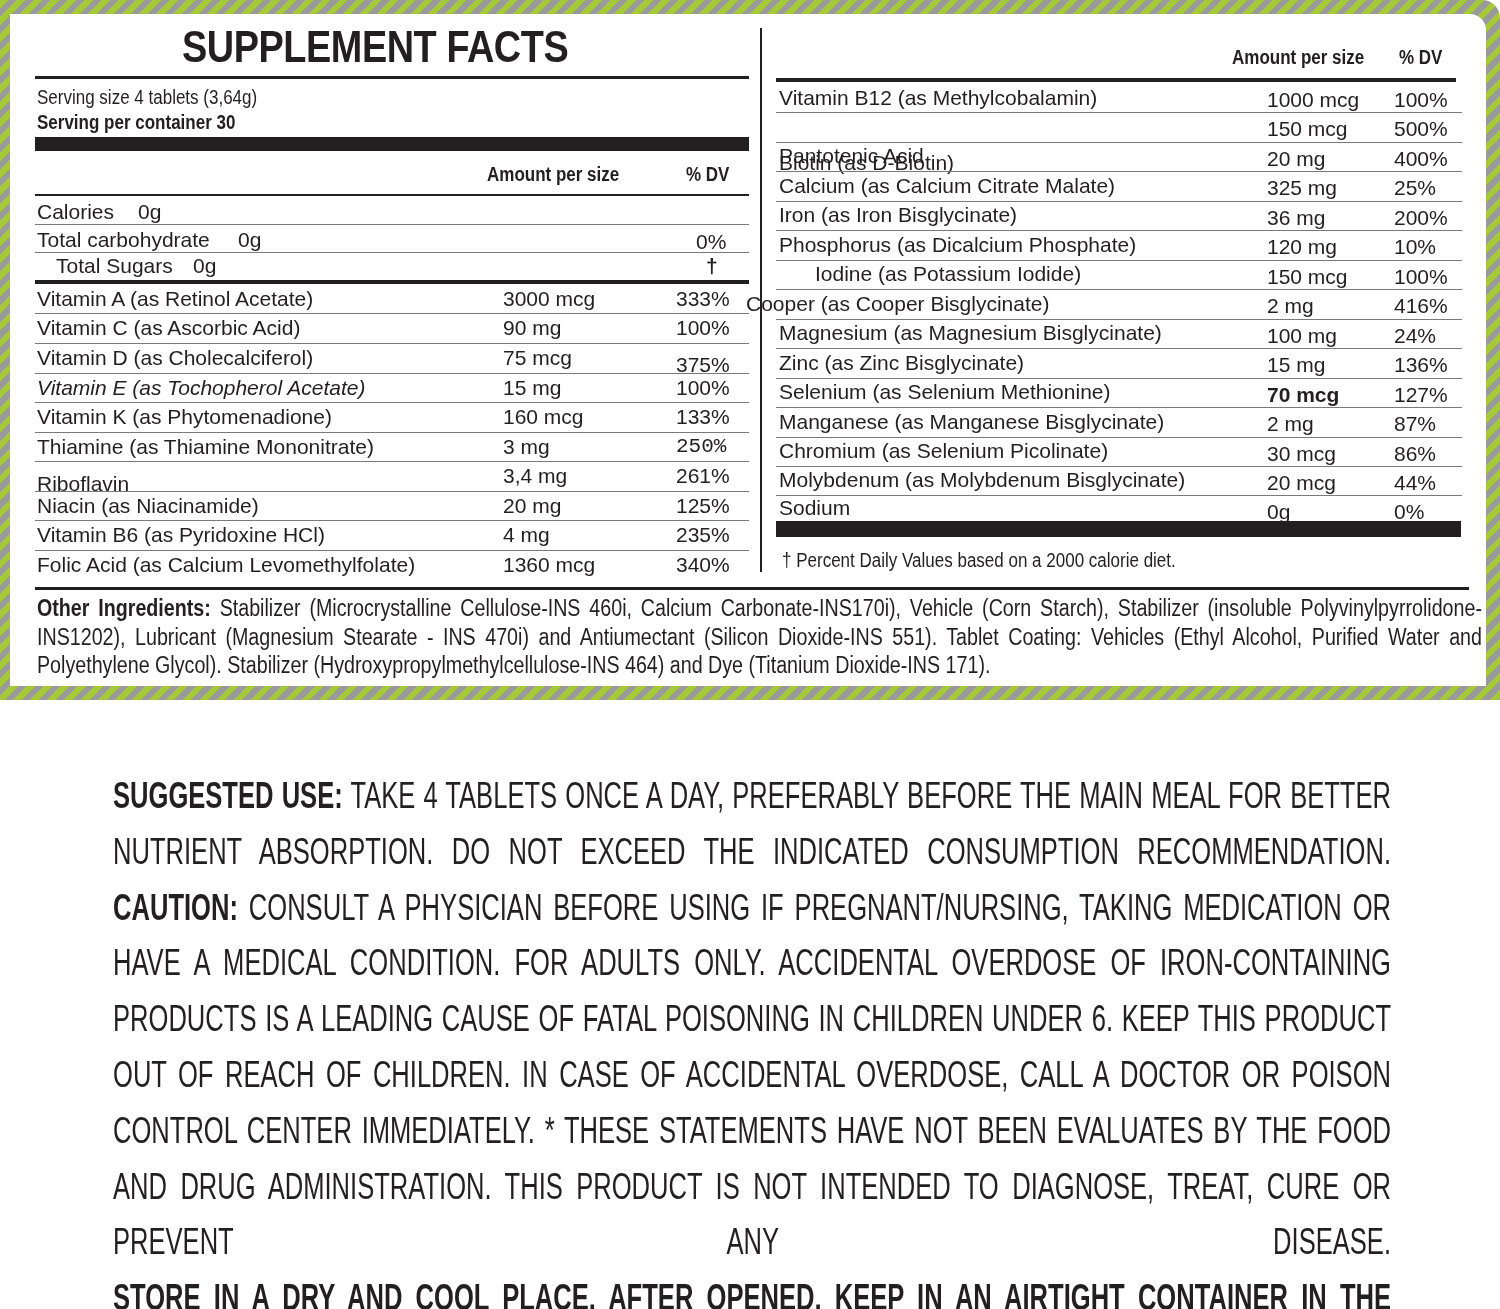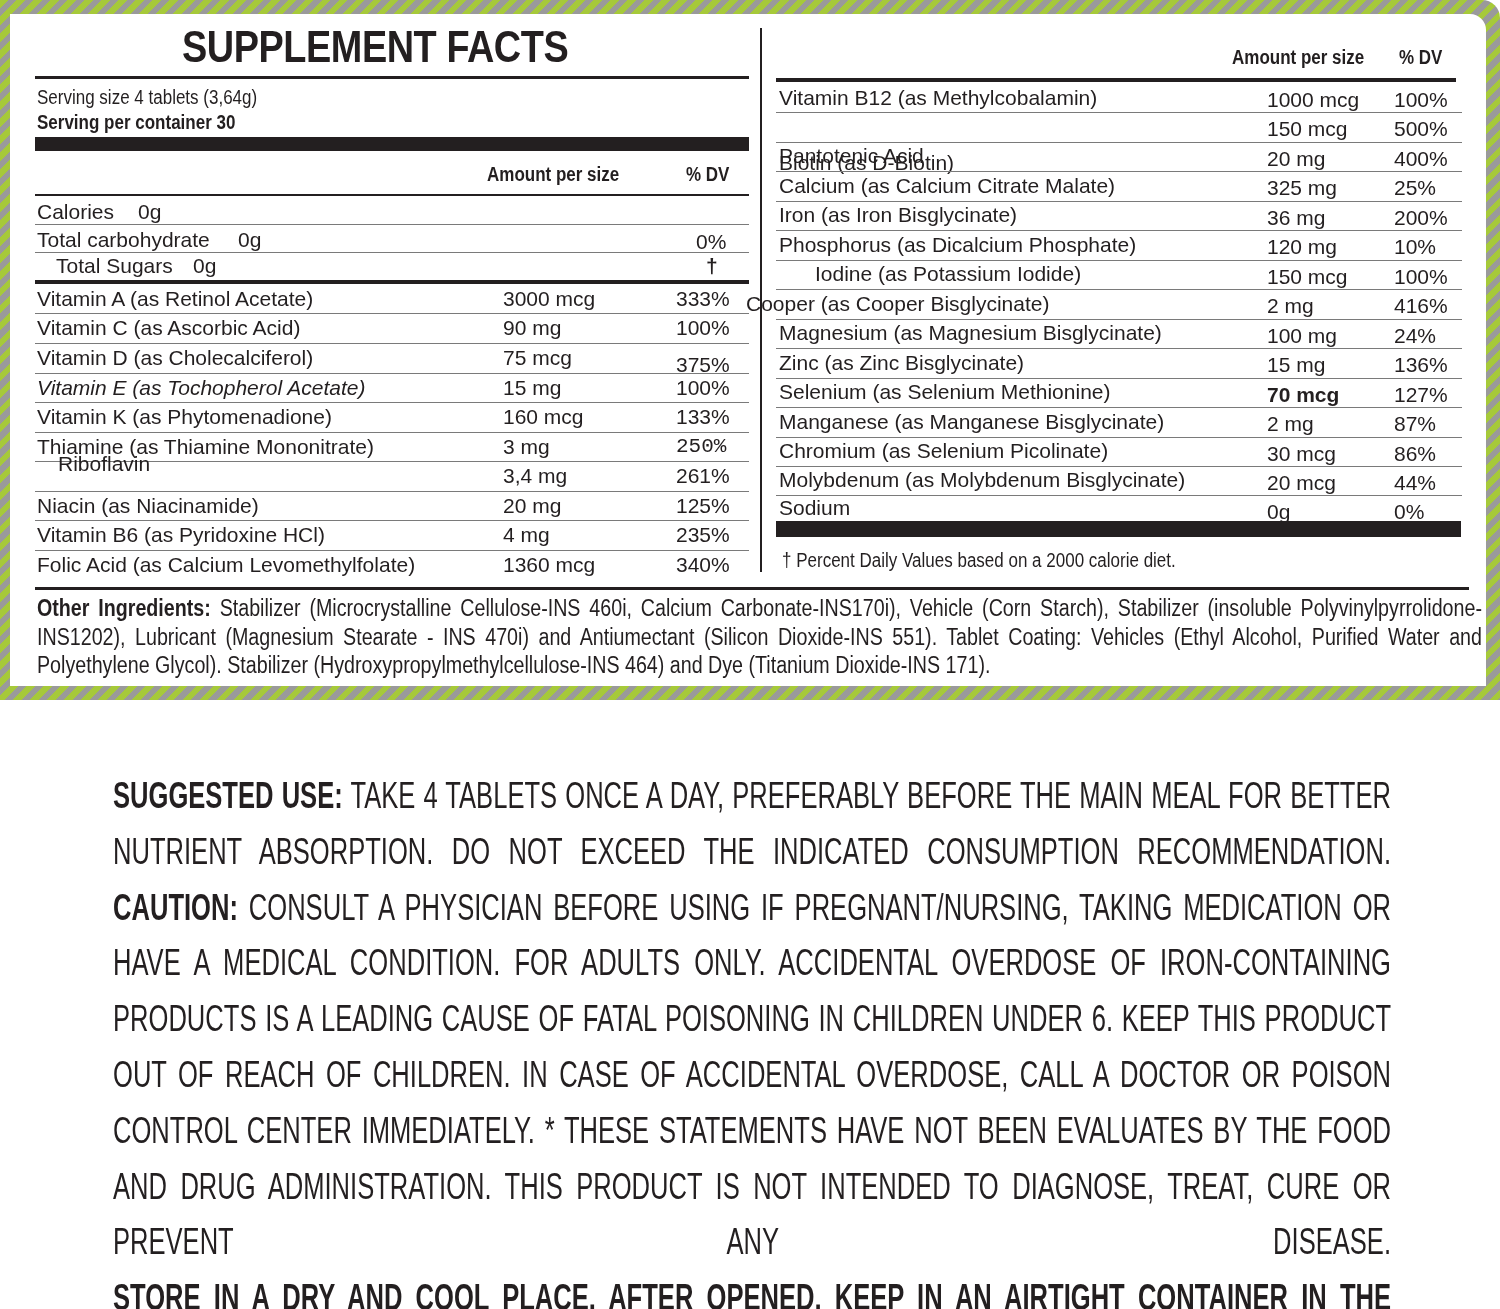--- a/index.html
+++ b/index.html
@@ -106,21 +106,21 @@
     <div class="row-text" style="left:676px;top:405px;">133%</div>
     <div class="thin" style="left:35px;top:432px;width:714px;"></div>
   </div>
   <div>
     <div class="row-text" style="left:37px;top:435px;">Thiamine (as Thiamine Mononitrate)</div>
     <div class="row-text" style="left:503px;top:435px;">3 mg</div>
     <div class="row-text" style="left:676px;top:435px;font-family:Liberation Mono, monospace;">250%</div>
     <div class="thin" style="left:35px;top:461px;width:714px;"></div>
   </div>
   <div>
-    <div class="row-text" style="left:37px;top:452px;margin-left:21px;">Riboflavin</div>
+    <div class="row-text" style="left:37px;top:472px;">Riboflavin</div>
     <div class="row-text" style="left:503px;top:464px;">3,4 mg</div>
     <div class="row-text" style="left:676px;top:464px;">261%</div>
     <div class="thin" style="left:35px;top:491px;width:714px;"></div>
   </div>
   <div>
     <div class="row-text" style="left:37px;top:494px;">Niacin (as Niacinamide)</div>
     <div class="row-text" style="left:503px;top:494px;">20 mg</div>
     <div class="row-text" style="left:676px;top:494px;">125%</div>
     <div class="thin" style="left:35px;top:520px;width:714px;"></div>
   </div>

